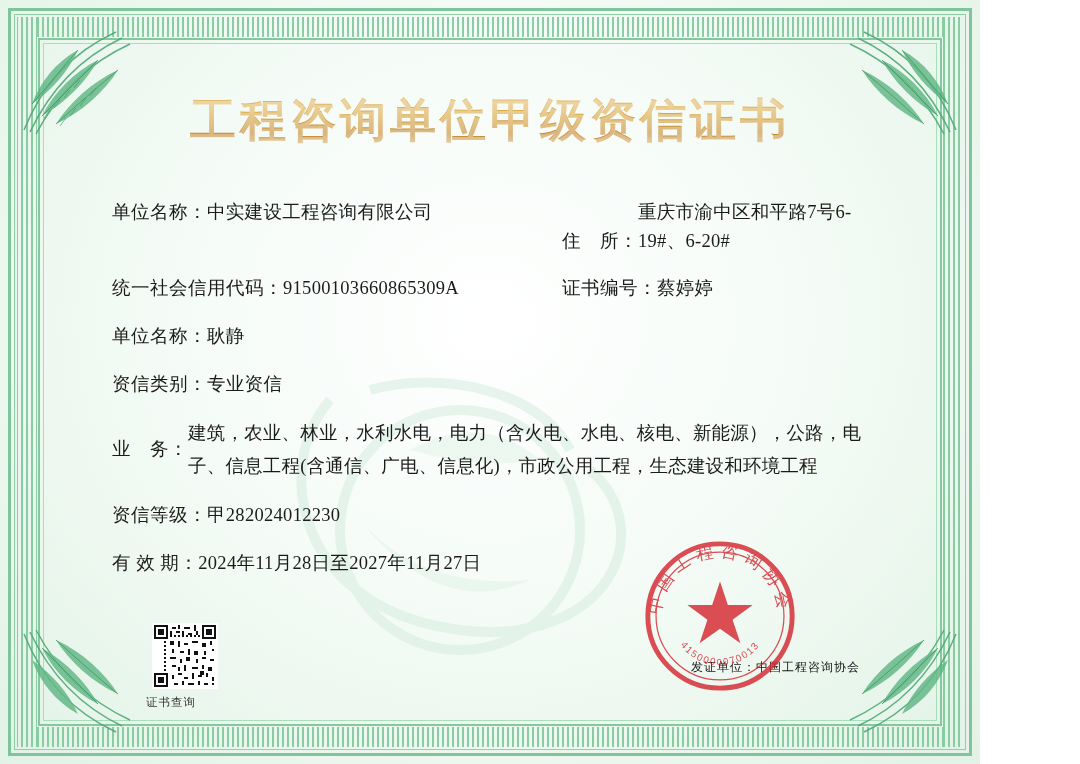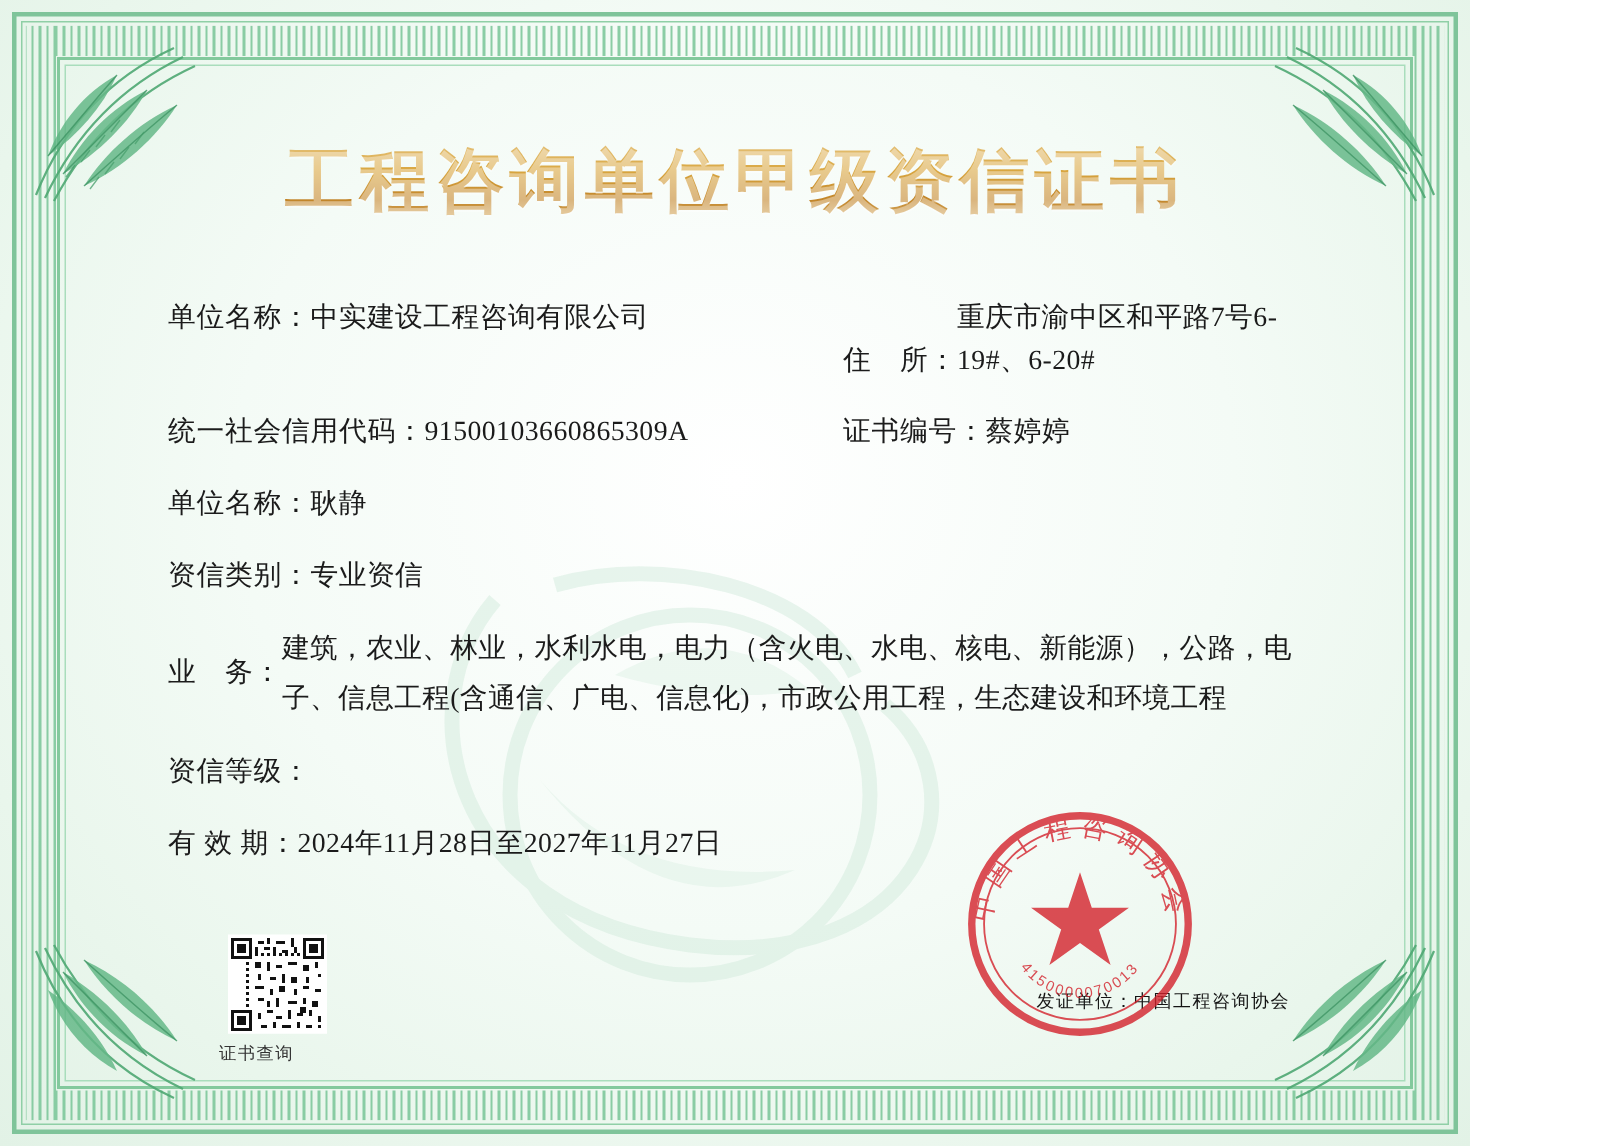--- a/index.html
+++ b/index.html
@@ -355,20 +355,21 @@
         <div class="col-right"></div>
       </div>
 
       <div class="row-full">
         <span class="biz-label">业　务：</span>
         <span class="biz-value">建筑，农业、林业，水利水电，电力（含火电、水电、核电、新能源），公路，电子、信息工程(含通信、广电、信息化)，市政公用工程，生态建设和环境工程</span>
       </div>
 
       <div class="row-full">
         <span class="label">资信等级：</span>
+        <span class="value">甲282024012230</span>
       </div>
 
       <div class="row-full">
         <span class="label">有 效 期：</span>
         <span class="value">2024年11月28日至2027年11月27日</span>
       </div>
 
     </div>
   </div>
 

